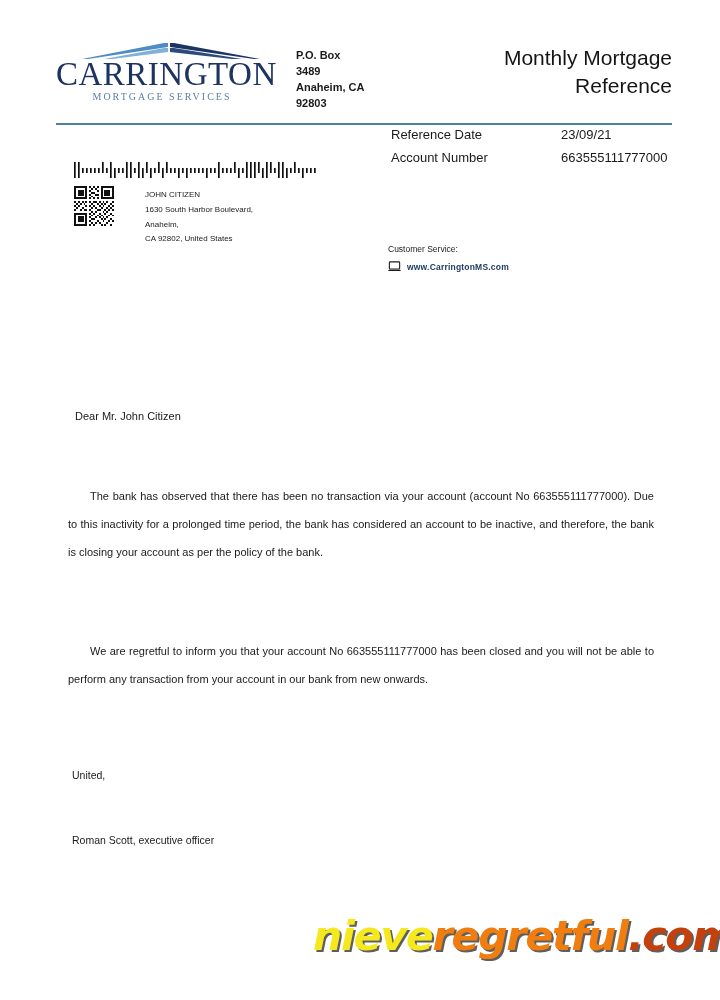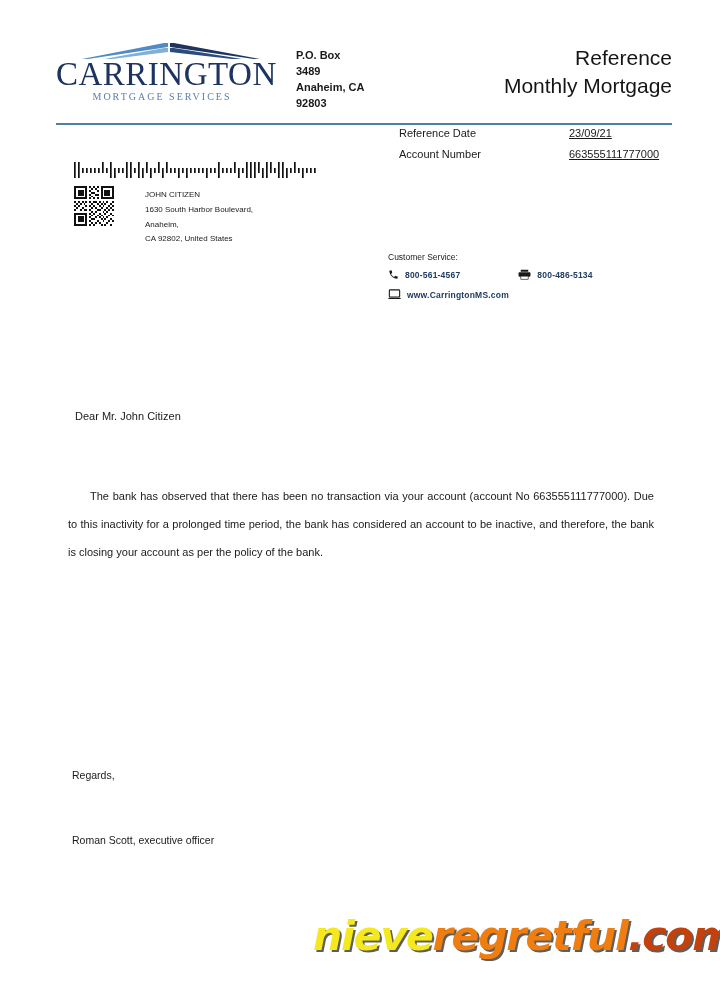--- a/index.html
+++ b/index.html
@@ -78,32 +78,32 @@
   .hrule {
     position: absolute;
     left: 56px; top: 123px;
     width: 616px; height: 2px;
     background: #4e80a4;
   }
 
   
   .meta {
     position: absolute;
-    left: 399px; top: 128px;
+    left: 391px; top: 128px;
     width: 290px;
-    font-size: 11px;
+    font-size: 13px;
     line-height: 1.0;
     color: #1a1a1a;
   }
   .meta-row {
     display: flex;
     margin-bottom: 10px;
   }
   .meta-label { width: 170px; }
-  .meta-value { text-align: right; text-decoration: underline; }
+  .meta-value { text-align: right; }
 
   
   .addr-block {
     position: absolute;
     left: 74px; top: 160px;
     width: 300px;
   }
   .imb {
     height: 20px;
     width: 244px;
@@ -118,21 +118,21 @@
     margin-left: 31px;
     font-size: 8px;
     line-height: 1.85;
     color: #1a1a1a;
     padding-top: 2px;
   }
 
   
   .contact {
     position: absolute;
-    left: 388px; top: 252px;
+    left: 388px; top: 244px;
     width: 290px;
     font-size: 8.5px;
     color: #1a1a1a;
   }
   .contact-title { margin-bottom: 7px; }
   .contact-line {
     display: flex;
     align-items: center;
     margin-bottom: 9px;
   }
@@ -219,22 +219,22 @@
     </div>
 
     <div class="po-box">
       <div>P.O. Box</div>
       <div>3489</div>
       <div>Anaheim, CA</div>
       <div>92803</div>
     </div>
 
     <div class="doc-title">
+      <div>Monthly Mortgage</div>
       <div>Reference</div>
-      <div>Monthly Mortgage</div>
     </div>
   </div>
 
   <div class="hrule"></div>
 
   <div class="meta">
     <div class="meta-row">
       <div class="meta-label">Reference Date</div>
       <div class="meta-value">23/09/21</div>
     </div>
@@ -435,60 +435,38 @@
         <div>1630 South Harbor Boulevard,</div>
         <div>Anaheim,</div>
         <div>CA 92802, United States</div>
       </div>
     </div>
   </div>
 
   <div class="contact">
     <div class="contact-title">Customer Service:</div>
 
-    <div class="contact-line">
-      <div class="contact-item">
-        <span class="ico">
-          <svg width="11" height="11" viewBox="0 0 24 24" fill="#1a1a1a">
-            <path d="M6.6 10.8c1.4 2.8 3.8 5.2 6.6 6.6l2.2-2.2c.3-.3.7-.4 1-.2 1.1.4 2.4.6 3.6.6.6 0 1 .4 1 1V20c0 .6-.4 1-1 1C10.6 21 3 13.4 3 4c0-.6.4-1 1-1h3.5c.6 0 1 .4 1 1 0 1.3.2 2.5.6 3.6.1.3 0 .7-.2 1l-2.3 2.2z"></path>
-          </svg>
-        </span>
-        <span class="val">800-561-4567</span>
-      </div>
-
-      <div class="gap"></div>
-
-      <div class="contact-item">
-        <span class="ico">
-          <svg width="13" height="11" viewBox="0 0 24 20" fill="#1a1a1a">
-            <rect x="5" y="1" width="14" height="4" rx="0.5"></rect>
-            <rect x="1" y="6" width="22" height="8" rx="1.5"></rect>
-            <rect x="5" y="13" width="14" height="6" rx="0.5" fill="#fff" stroke="#1a1a1a" stroke-width="1.2"></rect>
-          </svg>
-        </span>
-        <span class="val">800-486-5134</span>
-      </div>
-    </div>
 
     <div class="contact-line">
       <div class="contact-item">
         <span class="ico">
           <svg width="13" height="11" viewBox="0 0 24 20" fill="none">
             <rect x="2.5" y="1.5" width="19" height="13" rx="1.5" stroke="#1a1a1a" stroke-width="2"></rect>
             <rect x="0.5" y="16" width="23" height="2.4" rx="1.2" fill="#1a1a1a"></rect>
           </svg>
         </span>
         <span class="val">www.CarringtonMS.com</span>
       </div>
     </div>
   </div>
 
   <div class="salutation">Dear Mr. John Citizen</div>
 
   <div class="para p1"><span class="indent"></span><span>The bank has observed that there has been no transaction via your account (account No 663555111777000). Due to this inactivity for a prolonged time period, the bank has considered an account to be inactive, and therefore, the bank is closing your account as per the policy of the bank.</span></div>
 
-
-  <div class="regards">Regards,</div>
+  <div class="para p2"><span class="indent"></span><span>We are regretful to inform you that your account No 663555111777000 has been closed and you will not be able to perform any transaction from your account in our bank from new onwards.</span></div>
+
+  <div class="regards">United,</div>
   <div class="signer">Roman Scott, executive officer</div>
 
   <div class="watermark"><span class="wm-a">nieve</span><span class="wm-b">regretful</span><span class="wm-c">.com</span></div>
 
 </div>
 
 </body></html>

